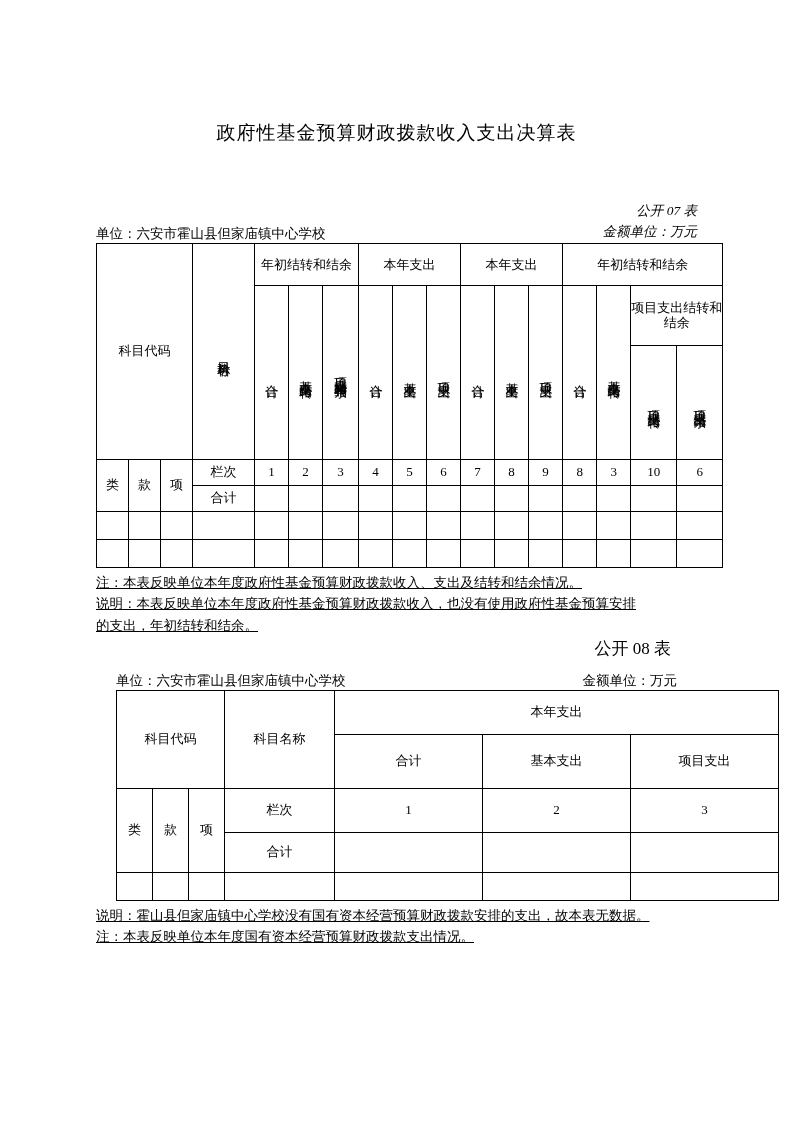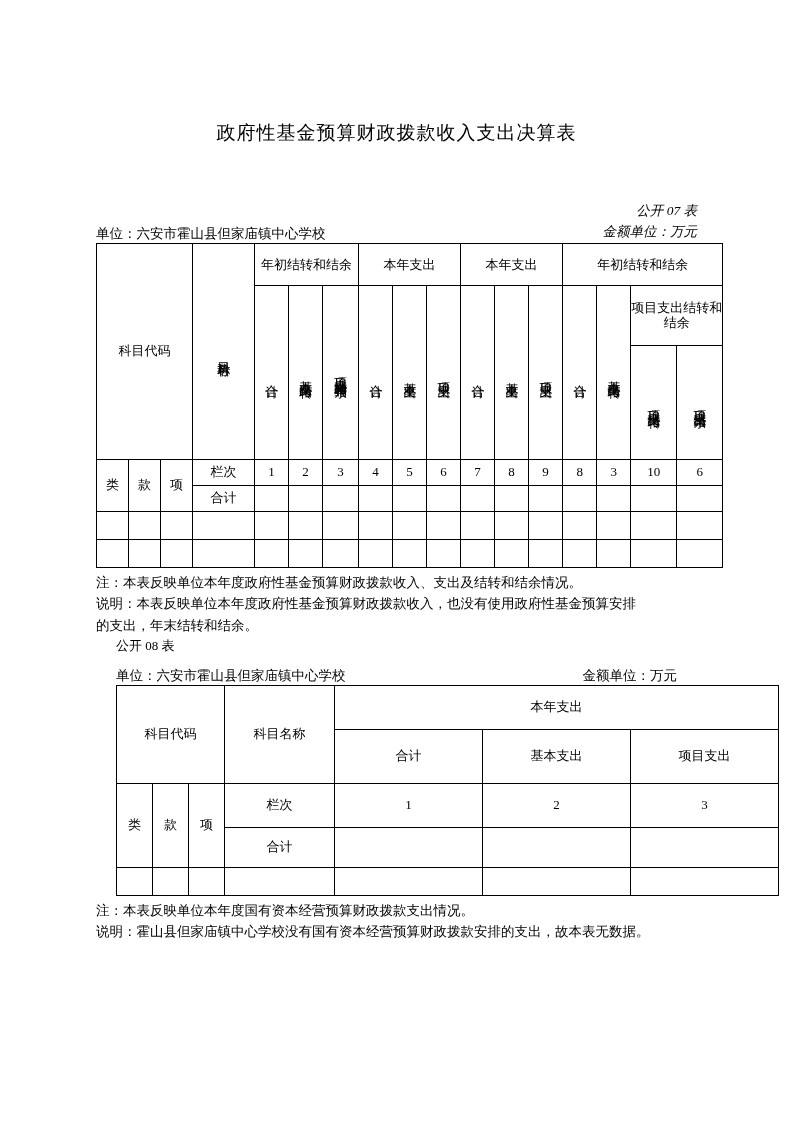--- a/index.html
+++ b/index.html
@@ -62,34 +62,36 @@
     display: inline-block;
     line-height: 1.05;
     white-space: nowrap;
   }
   .hcell { line-height: 1.2; margin-left: 36px; }
 
   .notes {
     font-size: 13.5px;
     line-height: 1.6;
     margin-top: 4px;
+    text-decoration: underline;
   }
   .notes div { text-indent: 0; }
 
   .title2 {
     text-align: center;
     font-size: 19px;
     font-weight: bold;
     letter-spacing: 1px;
     margin-top: 10px;
     margin-bottom: 6px;
   }
   .t2wrap { padding: 0 20px; }
   .meta-right-only {
-    font-size: 13px;
+    text-align: right;
+    font-size: 17px;
     padding-right: 6px;
   }
   .page-num {
     position: absolute;
     right: 96px;
     bottom: 96px;
     font-size: 14px;
   }
 </style>
 </head>
@@ -257,21 +259,21 @@
           <td></td>
         <td></td>
           <td></td>
       </tr>
     </tbody>
   </table>
 
   <div class="notes">
     <div>注：本表反映单位本年度政府性基金预算财政拨款收入、支出及结转和结余情况。</div>
     <div>说明：本表反映单位本年度政府性基金预算财政拨款收入，也没有使用政府性基金预算安排</div>
-    <div>的支出，年末结转和结余。</div>
+    <div>的支出，年初结转和结余。</div>
   </div>
 
 
   <div class="t2wrap">
     <div class="meta-right-only">公开 08 表</div>
     <div class="spacer-12"></div>
     <div class="meta-row">
       <div>单位：六安市霍山县但家庙镇中心学校</div>
       <div>金额单位：万元</div>
     </div>
@@ -319,18 +321,18 @@
           <td></td>
             <td></td>
             <td></td>
           <td></td>
         </tr>
       </tbody>
     </table>
   </div>
 
   <div class="notes">
+    <div>说明：霍山县但家庙镇中心学校没有国有资本经营预算财政拨款安排的支出，故本表无数据。</div>
     <div>注：本表反映单位本年度国有资本经营预算财政拨款支出情况。</div>
-    <div>说明：霍山县但家庙镇中心学校没有国有资本经营预算财政拨款安排的支出，故本表无数据。</div>
   </div>
 
   <div class="page-num">－9－</div>
 </div>
 
 </body></html>

